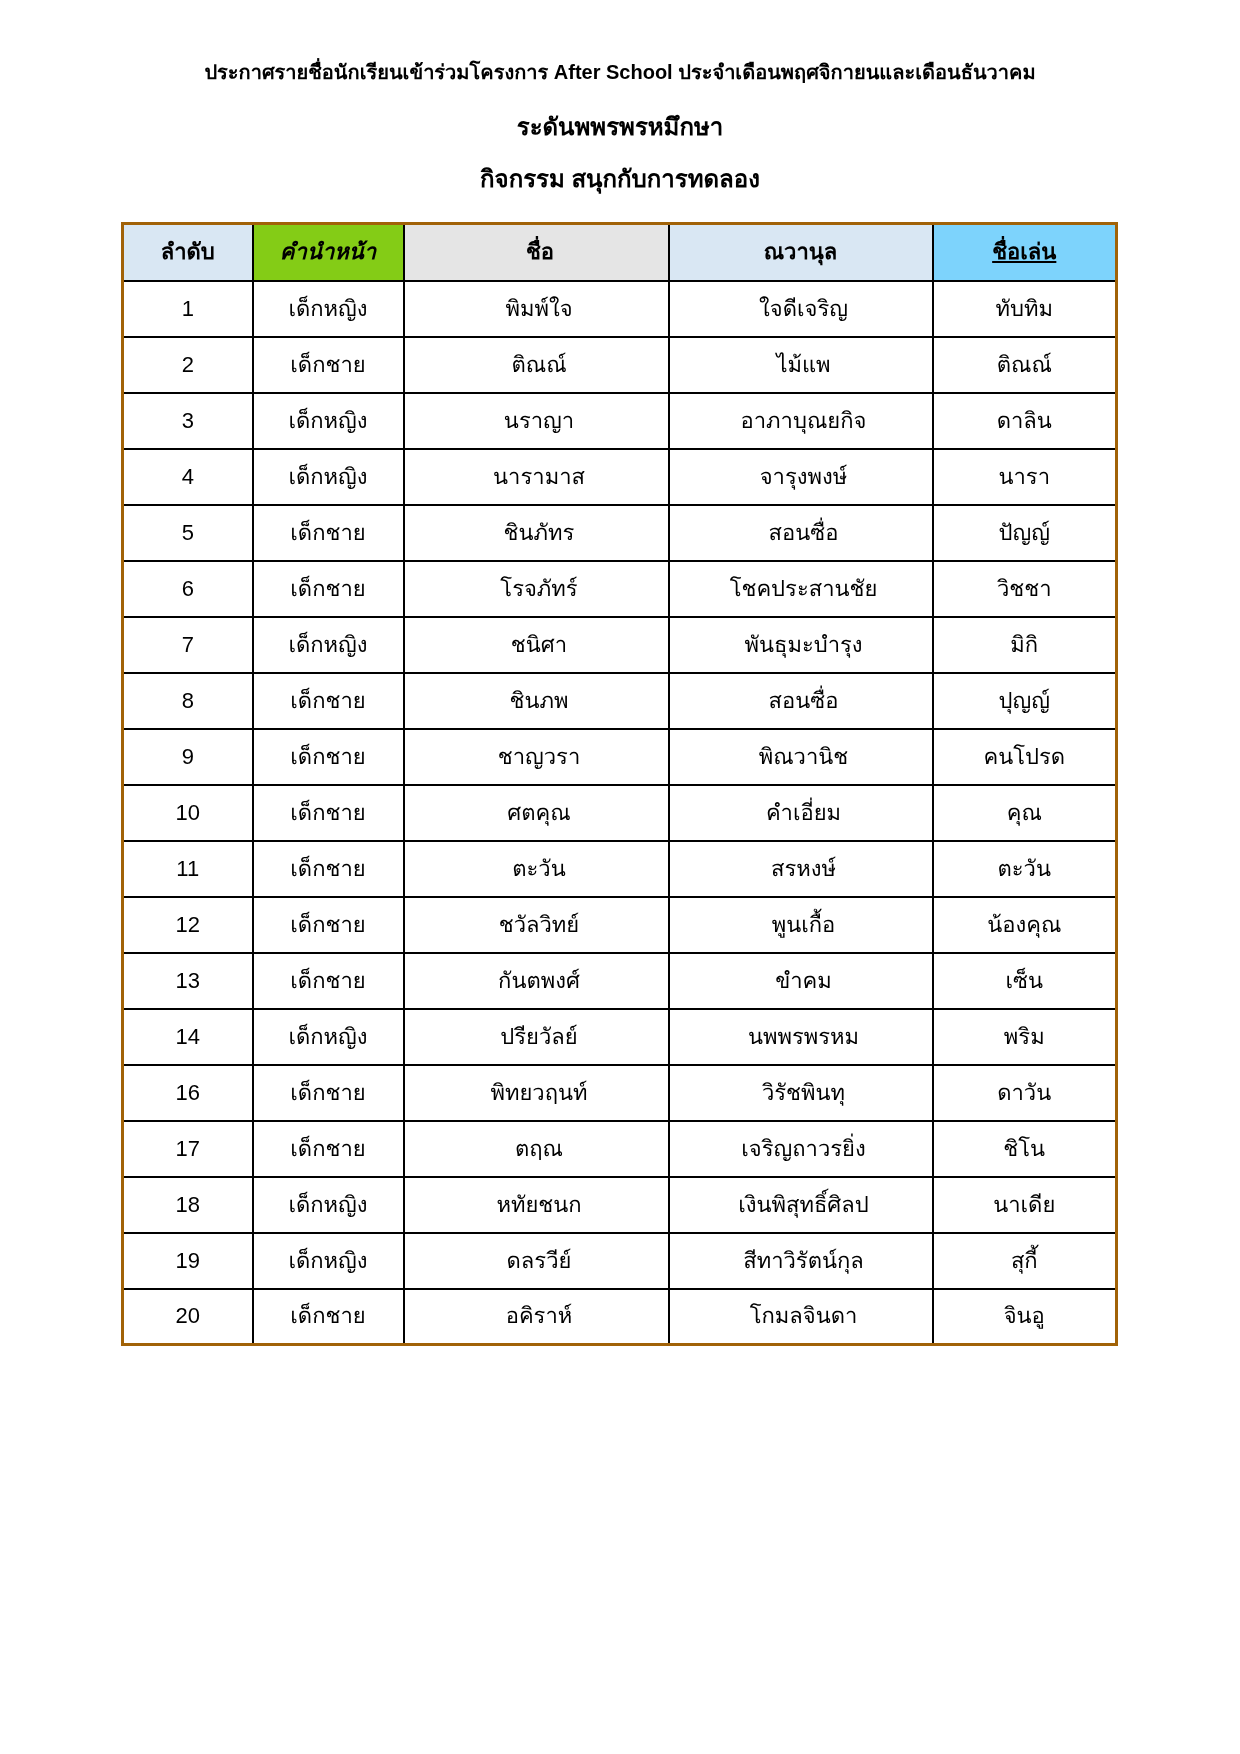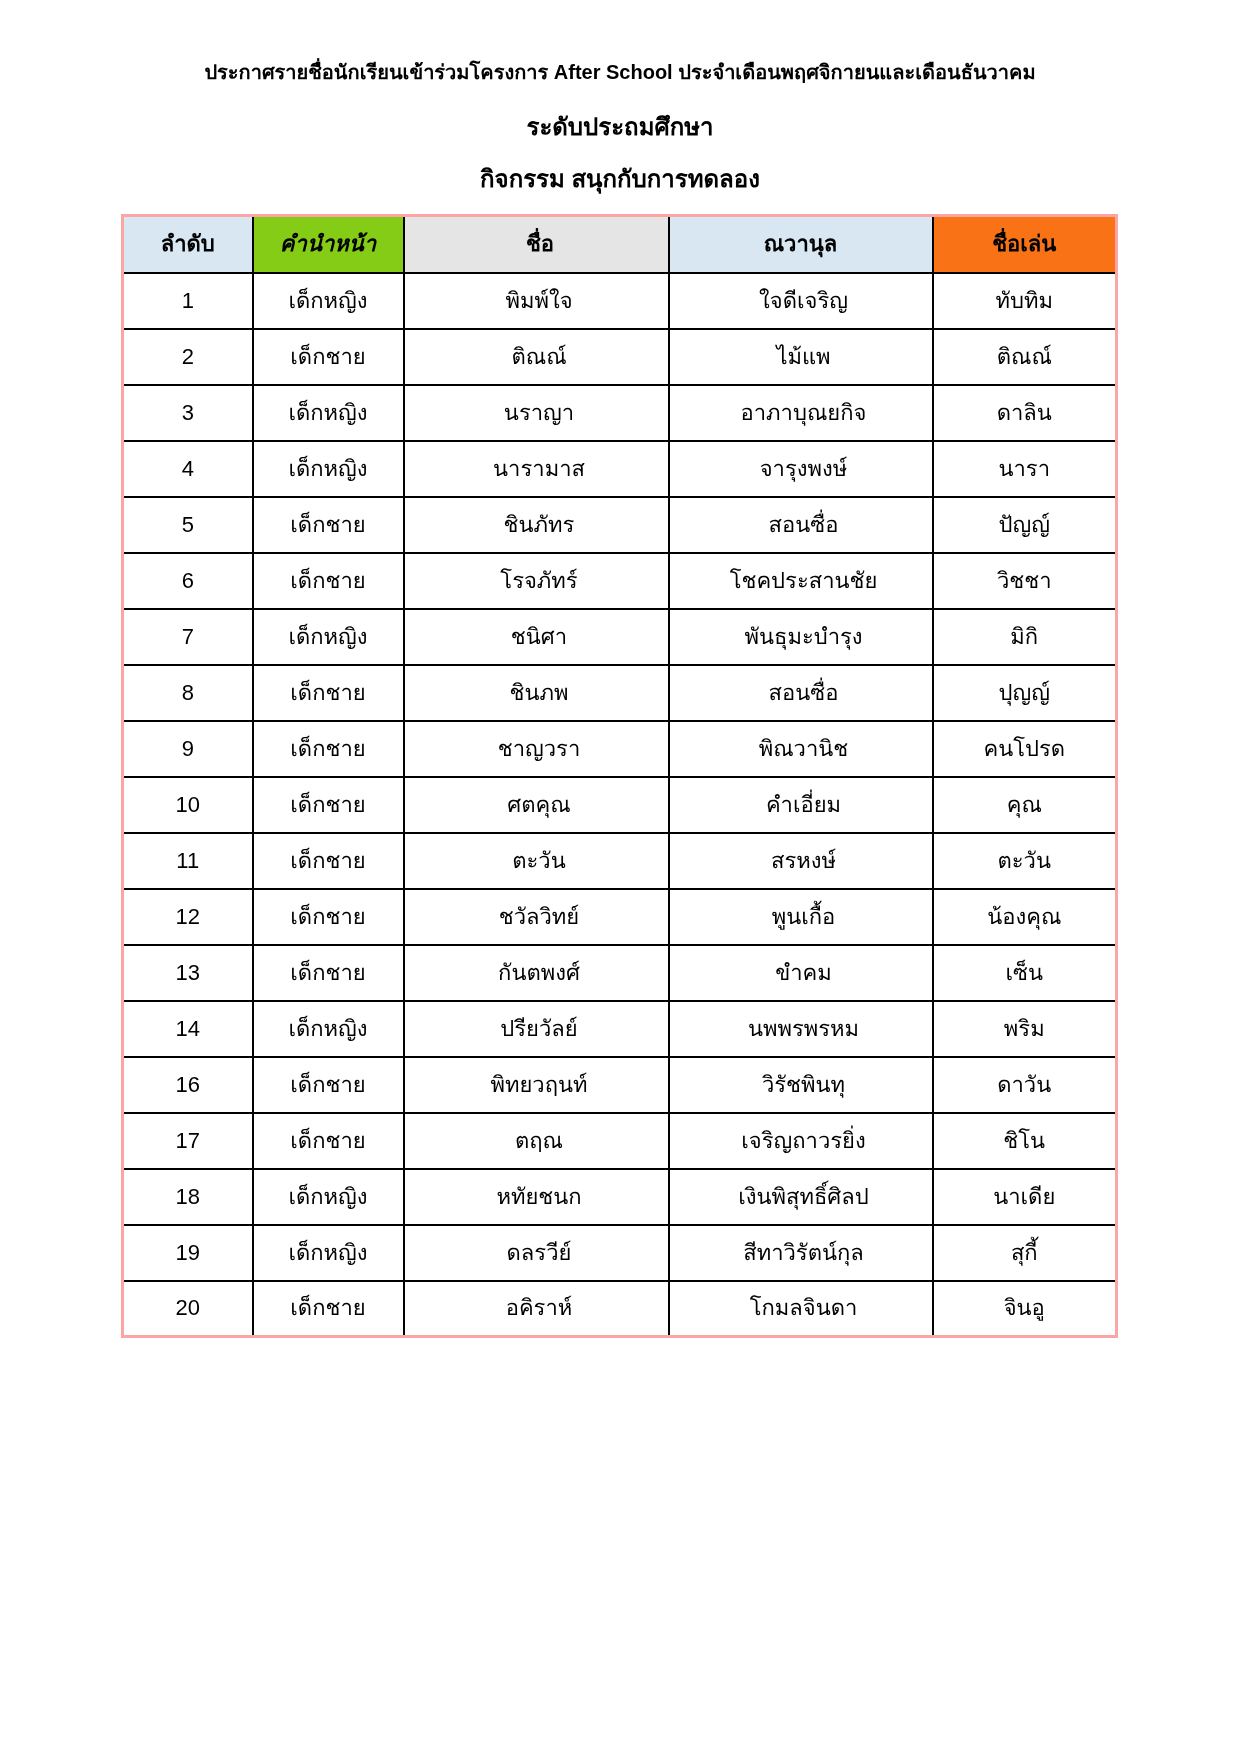--- a/index.html
+++ b/index.html
@@ -42,22 +42,22 @@
     white-space: nowrap;
   }
   .subtitle.level { margin-top: 10px; }
   .subtitle.activity { margin-top: 8px; text-align: center; }
 
   table.student-table {
     border-collapse: collapse;
     table-layout: fixed;
     width: 994px;
     margin-left: 121px;
-    margin-top: 14px;
-    border: 3px solid #fca5a5;
+    margin-top: 22px;
+    border: 3px solid #a16207;
   }
   table.student-table th,
   table.student-table td {
     border: 2px solid #000000;
     font-size: 22px;
     vertical-align: middle;
     line-height: 1.35;
     overflow: hidden;
   }
   table.student-table th {
@@ -82,39 +82,39 @@
 </style>
 </head>
 <body>
 
 <div class="page">
 
   <div class="title-row">
     <span class="title-text">ประกาศรายชื่อนักเรียนเข้าร่วมโครงการ After School ประจำเดือนพฤศจิกายนและเดือนธันวาคม</span>
   </div>
 
-  <div class="subtitle level">ระดับประถมศึกษา</div>
+  <div class="subtitle level">ระดันพพรพรหมึกษา</div>
 
   <div class="subtitle activity">กิจกรรม สนุกกับการทดลอง</div>
 
   <table class="student-table">
     <colgroup>
       <col class="col-no">
       <col class="col-prefix">
       <col class="col-first">
       <col class="col-last">
       <col class="col-nick">
     </colgroup>
     <thead>
       <tr>
         <th style="background: rgb(217, 231, 243);">ลำดับ</th>
         <th style="background: #84cc16; font-style: italic;">คำนำหน้า</th>
         <th style="background: #e5e5e5; padding-left: 8px;">ชื่อ</th>
         <th style="background: rgb(217, 231, 243);">ณวานุล</th>
-        <th style="background: #f97316;">ชื่อเล่น</th>
+        <th style="background: #7dd3fc; text-decoration: underline;">ชื่อเล่น</th>
       </tr>
     </thead>
     <tbody id="table-body">
         <tr>
           <td>1</td>
           <td>เด็กหญิง</td>
           <td class="cell-left">พิมพ์ใจ</td>
           <td class="cell-left">ใจดีเจริญ</td>
           <td>ทับทิม</td>
         </tr>

